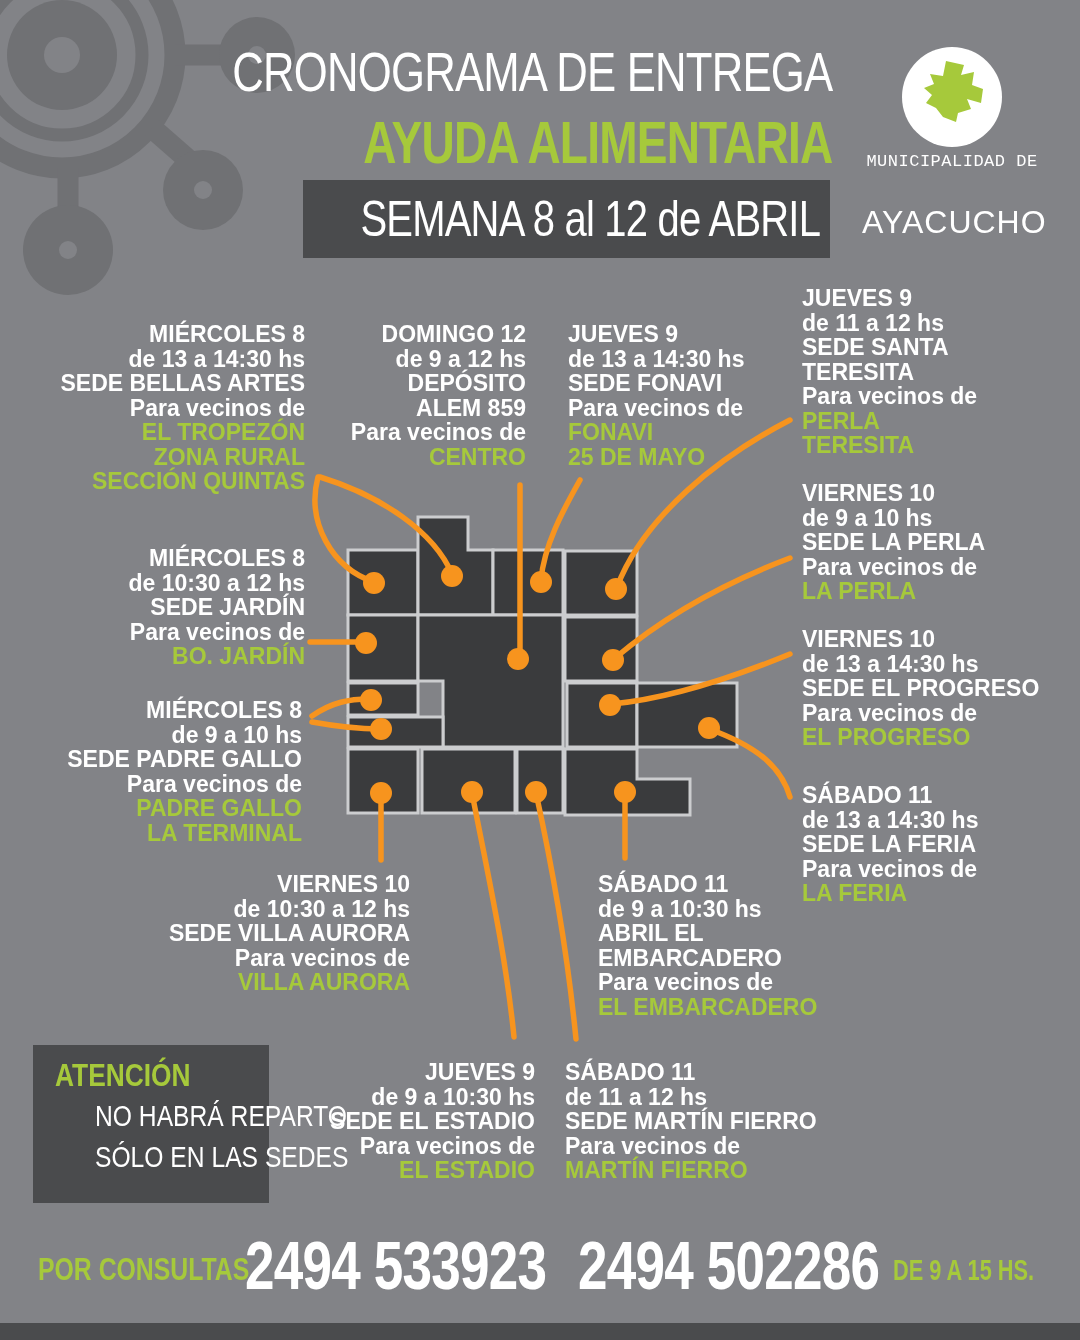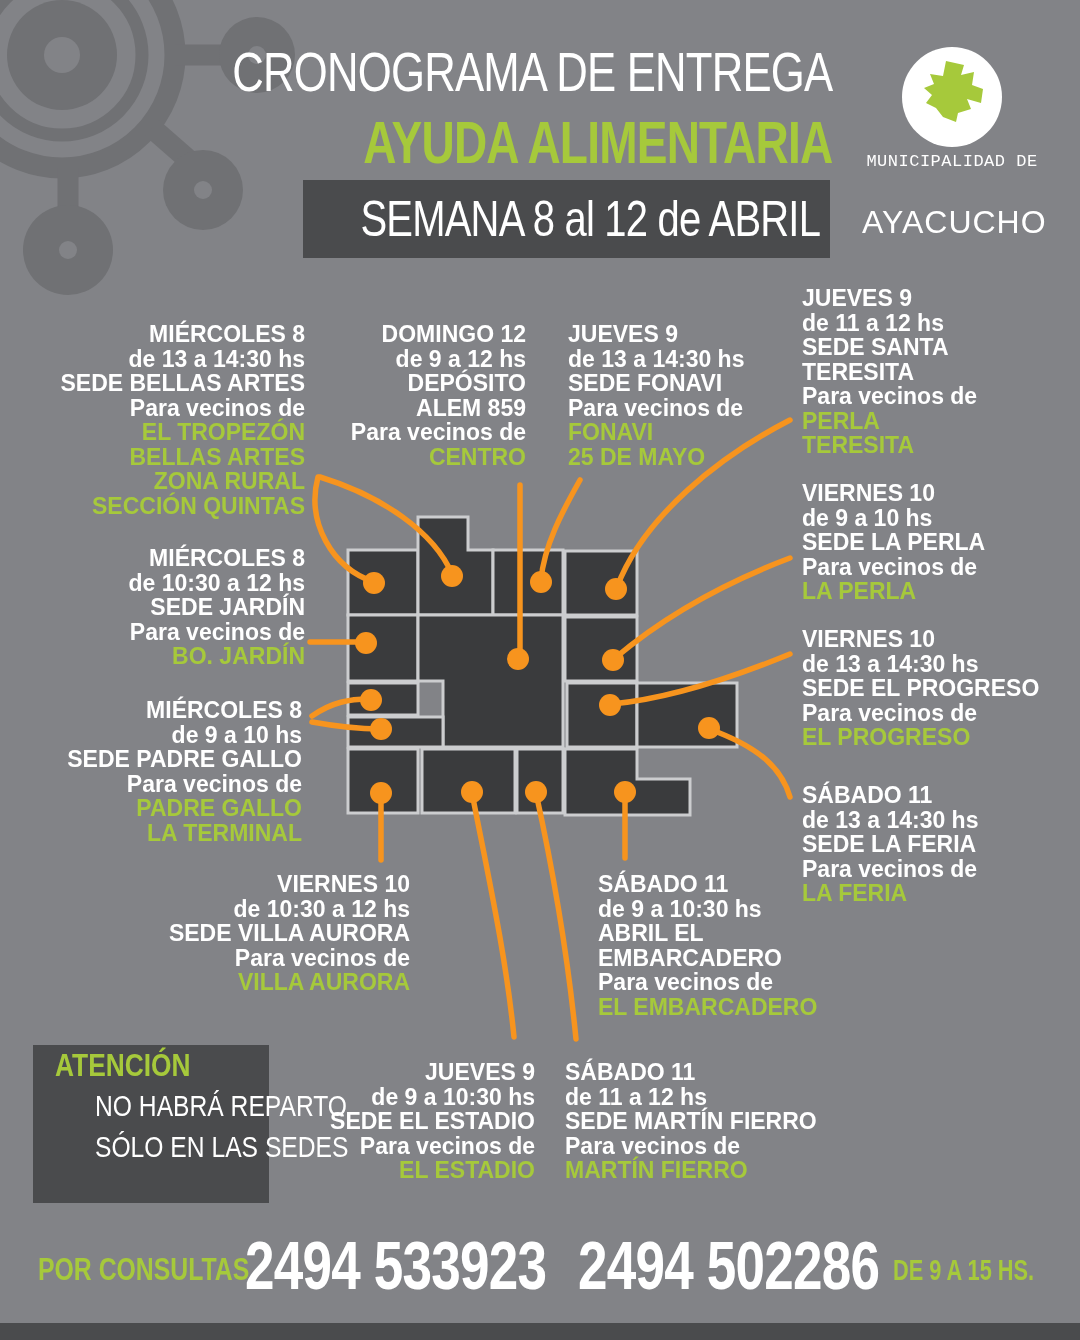--- a/index.html
+++ b/index.html
@@ -28,21 +28,21 @@
   .logo svg{display:block;margin:0 auto;}
   .logo .l1{font-size:17px;letter-spacing:.5px;margin-top:4px;line-height:18px;font-family:Liberation Mono, monospace;}
   .logo .l2{font-size:32px;letter-spacing:1px;line-height:30px;margin-top:36px;}
   
   #schedule-layer{position:absolute;inset:0;z-index:2;}
   .block{position:absolute;font-size:23px;font-weight:700;line-height:24.5px;white-space:nowrap;}
   .block .w{color:var(--white);}
   .block .g{color:var(--green);}
   
   .attention{position:absolute;left:33px;top:1045px;width:236px;height:158px;background:var(--panel);
-    box-sizing:border-box;padding:3px 0 0 22px;z-index:2;white-space:nowrap;}
+    box-sizing:border-box;padding:13px 0 0 22px;z-index:2;white-space:nowrap;}
   .attention .at{line-height:35px;}
   .attention .at .cond{display:inline-block;transform:scaleX(.85);transform-origin:0 50%;
     font-size:31px;font-weight:700;color:var(--green);}
   .attention .al{line-height:36px;margin-left:40px;}
   .attention .al .cond{display:inline-block;transform:scaleX(.85);transform-origin:0 50%;
     font-size:29px;font-weight:400;color:var(--white);}
   
   .footer{position:absolute;inset:0;z-index:2;pointer-events:none;}
   .fc{position:absolute;left:38px;top:1252px;font-size:31px;font-weight:700;color:var(--green);
     transform:scaleX(.8);transform-origin:0 50%;white-space:nowrap;}
@@ -151,21 +151,20 @@
     </g>
   </svg>
 
   <div id="schedule-layer">
       <div class="block" style="right: 775px; top: 322px; text-align: right;">
         <div class="w">MIÉRCOLES 8</div>
         <div class="w">de 13 a 14:30 hs</div>
         <div class="w">SEDE BELLAS ARTES</div>
         <div class="w">Para vecinos de</div>
         <div class="g">EL TROPEZÓN</div>
-        <div class="g">BELLAS ARTES</div>
         <div class="g">ZONA RURAL</div>
         <div class="g">SECCIÓN QUINTAS</div>
       </div>
       <div class="block" style="right: 775px; top: 546px; text-align: right;">
         <div class="w">MIÉRCOLES 8</div>
         <div class="w">de 10:30 a 12 hs</div>
         <div class="w">SEDE JARDÍN</div>
         <div class="w">Para vecinos de</div>
         <div class="g">BO. JARDÍN</div>
       </div>

